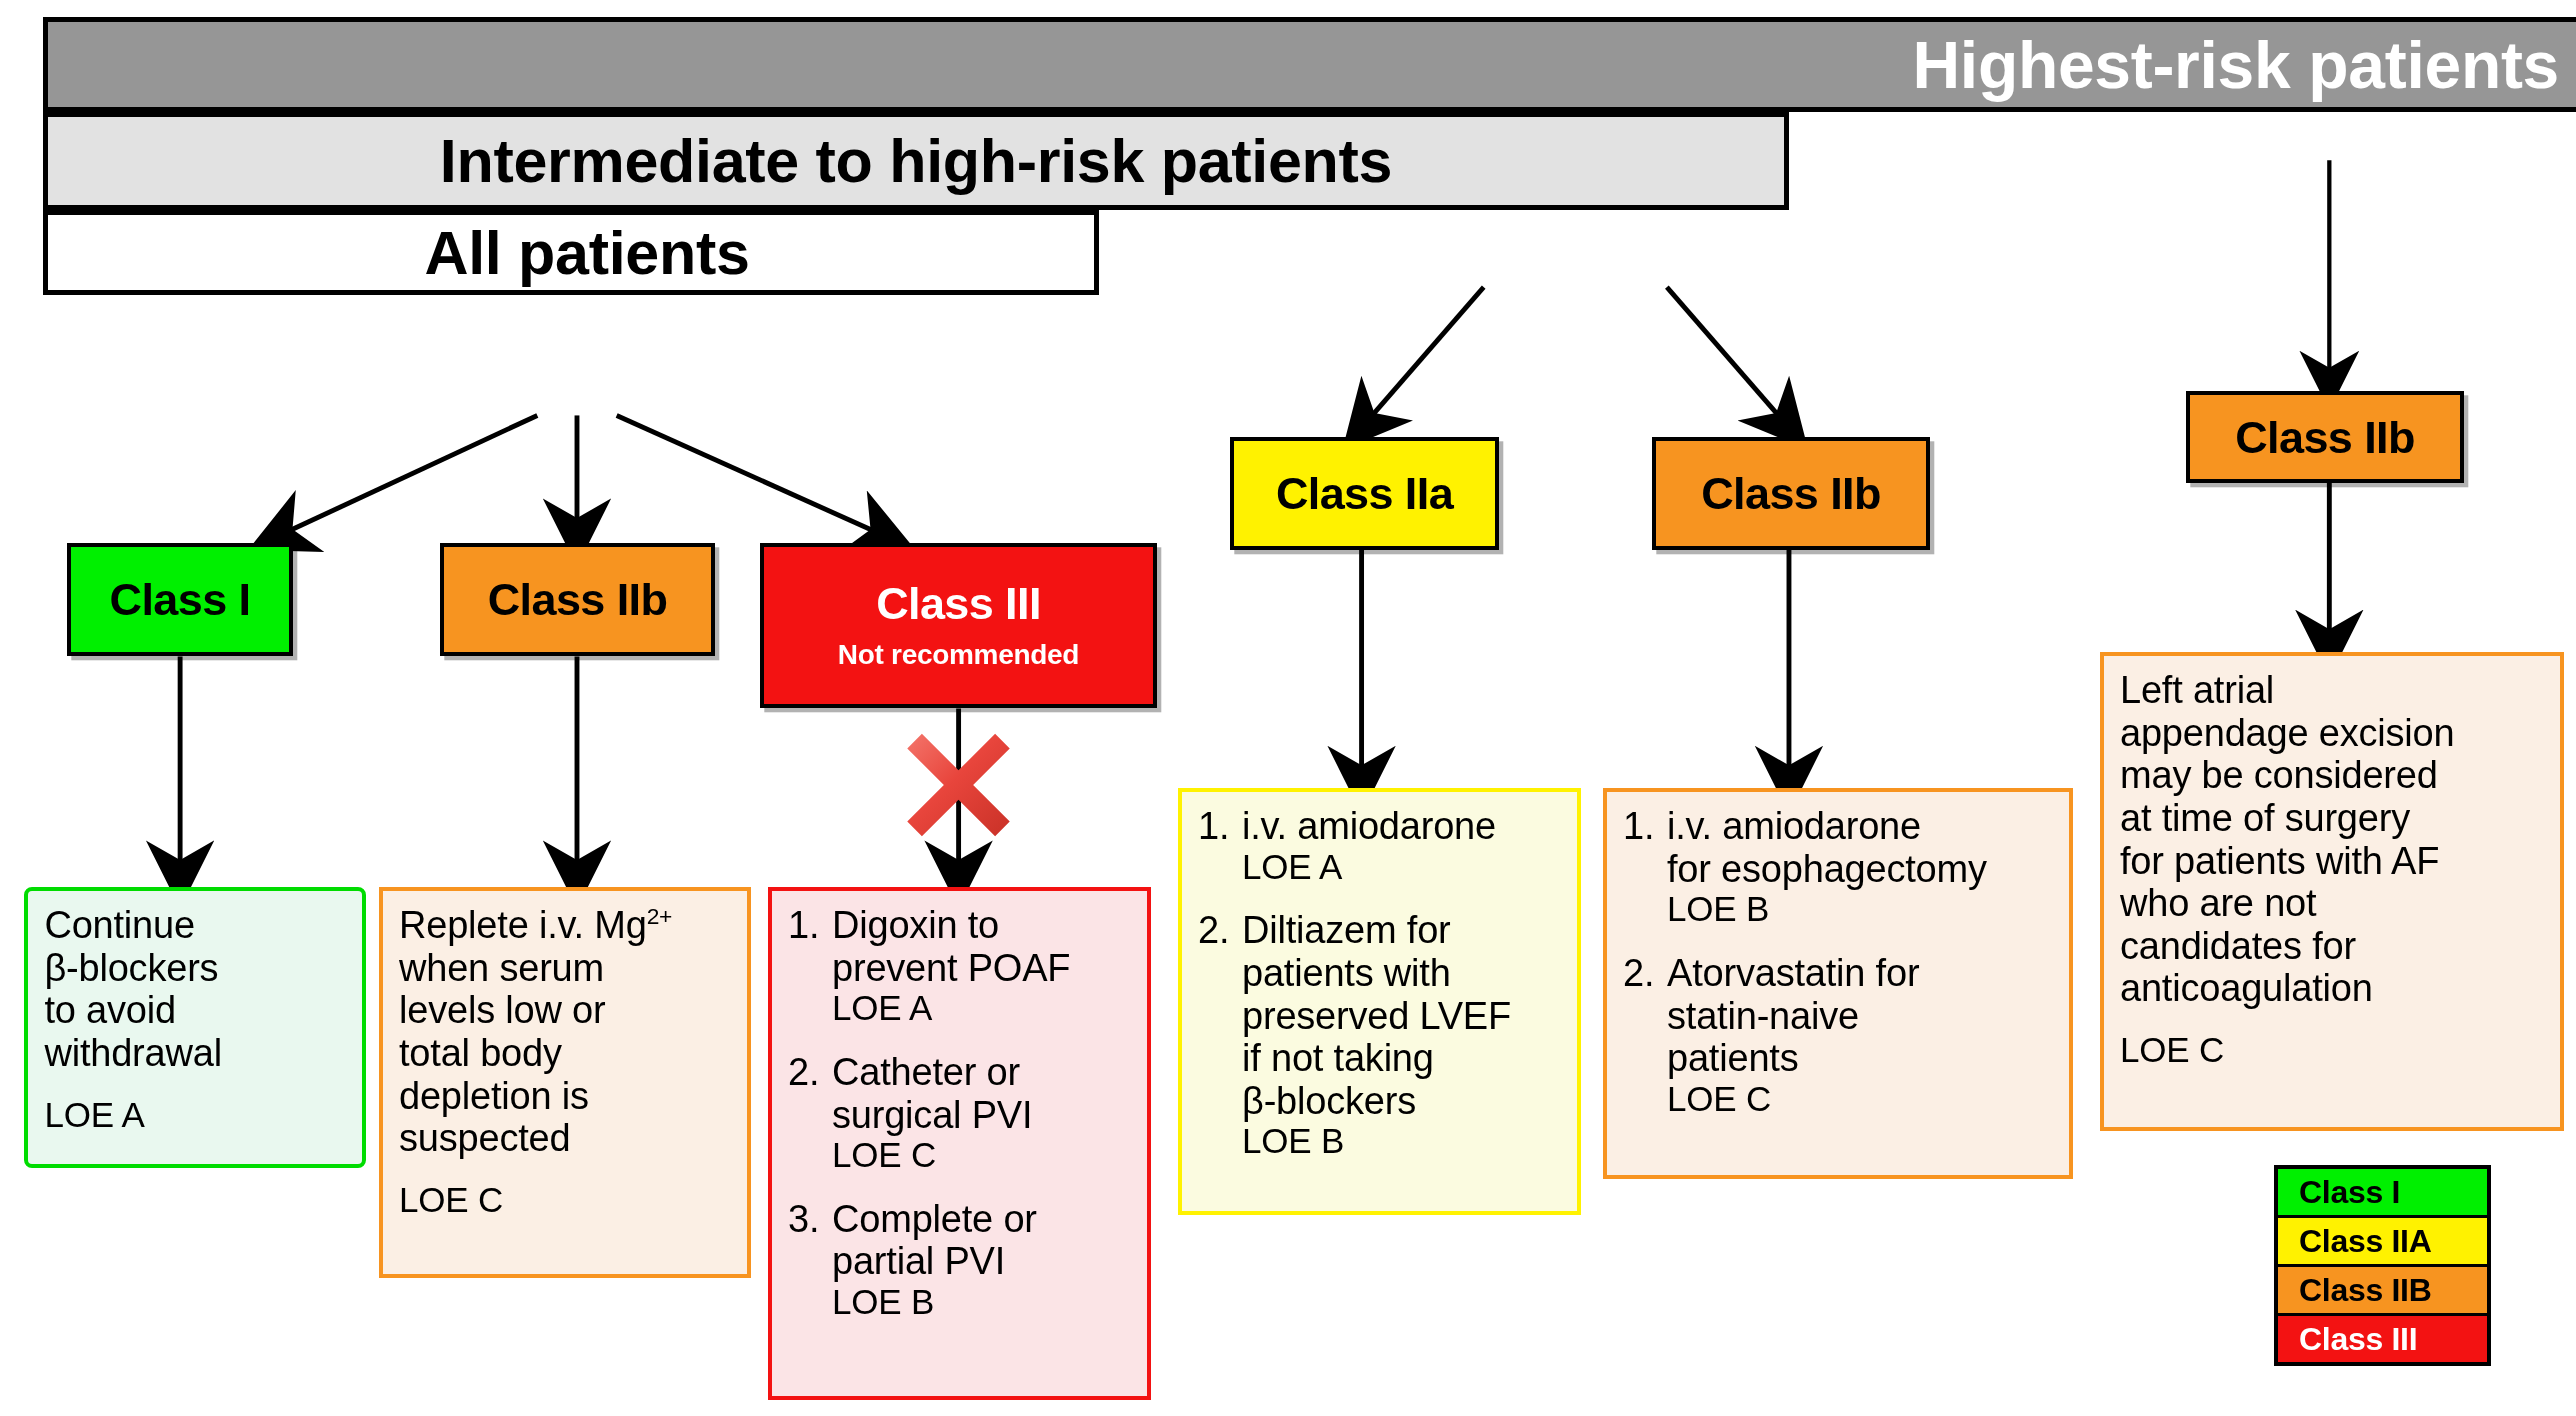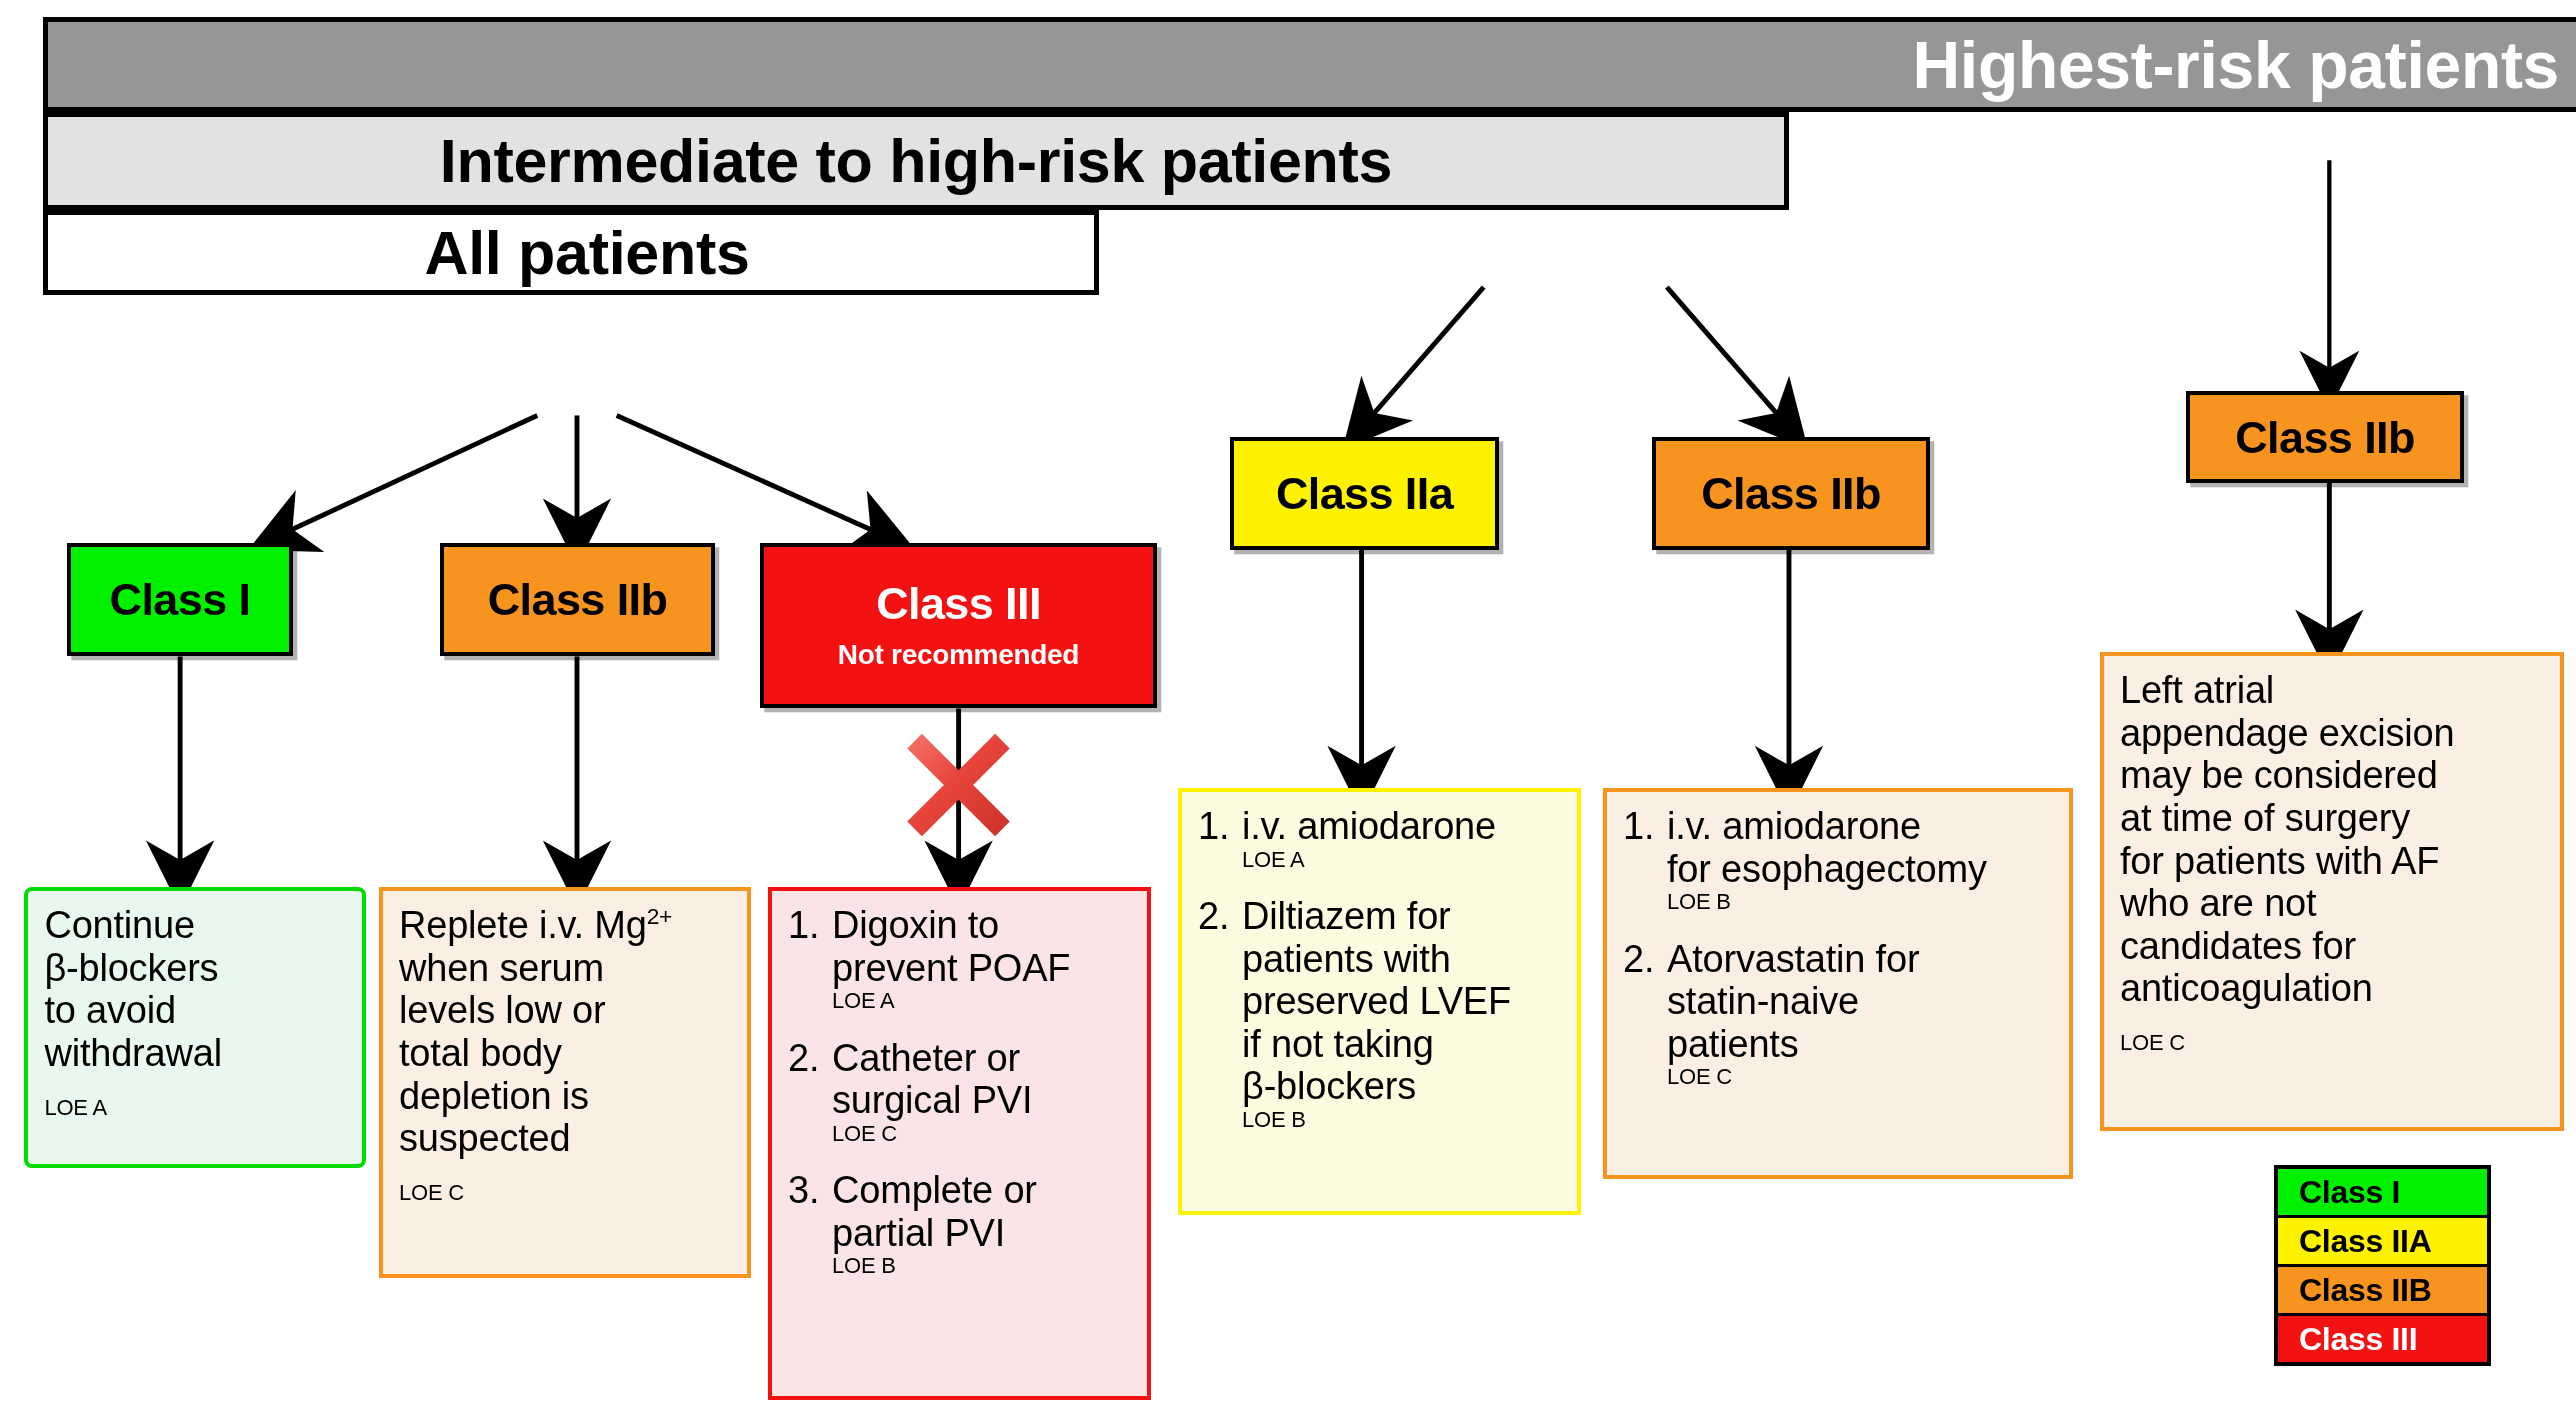--- a/index.html
+++ b/index.html
@@ -72,21 +72,21 @@
     font-size: 38px;
     line-height: 1.12;
     color: #000;
     letter-spacing: -0.2px;
   }
   .panel-green  { border-color:#00DC00; background:#E9F8EF;border-radius:8px; }
   .panel-orange { border-color:#F79420; background:#FBEFE4; }
   .panel-red    { border-color:#F31212; background:#FBE4E6; }
   .panel-yellow { border-color:#FFF200; background:#FBFBE0; }
 
-  .loe { font-size: 22px; line-height: 1.1; display:block; }
+  .loe { font-size: 35px; line-height: 1.1; display:block; }
   .gap { height: 21px; }
 
   
   .numlist { display: block; }
   .numitem { display: flex; }
   .numitem + .numitem { margin-top: 23px; }
   .numidx { flex: 0 0 auto; width: 44px; }
   .numbody { flex: 1 1 auto; }
 
   sup { font-size: 0.60em; vertical-align: super; line-height: 0; }

